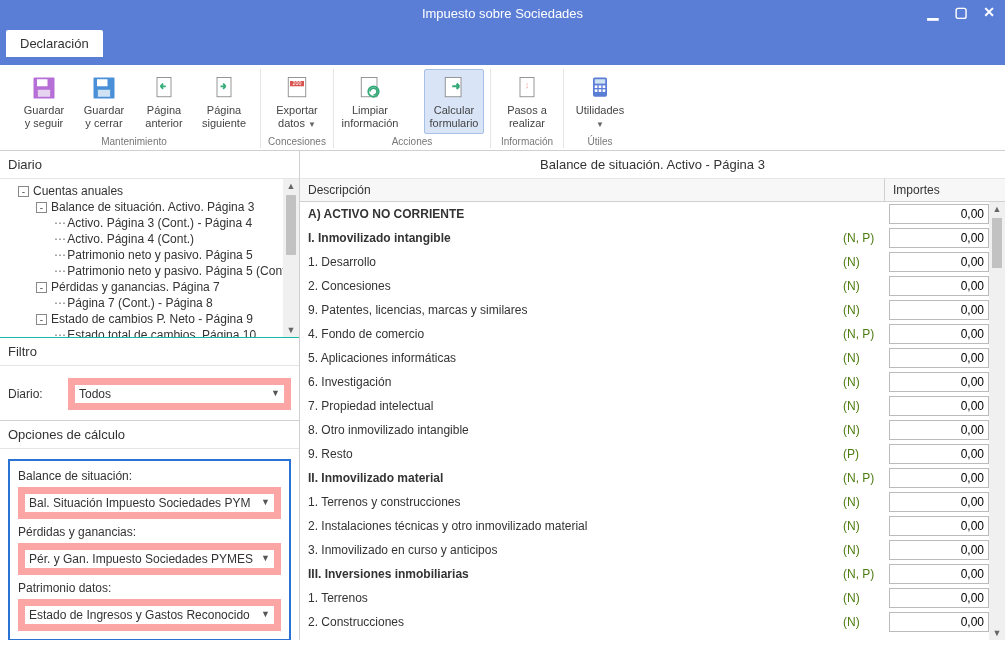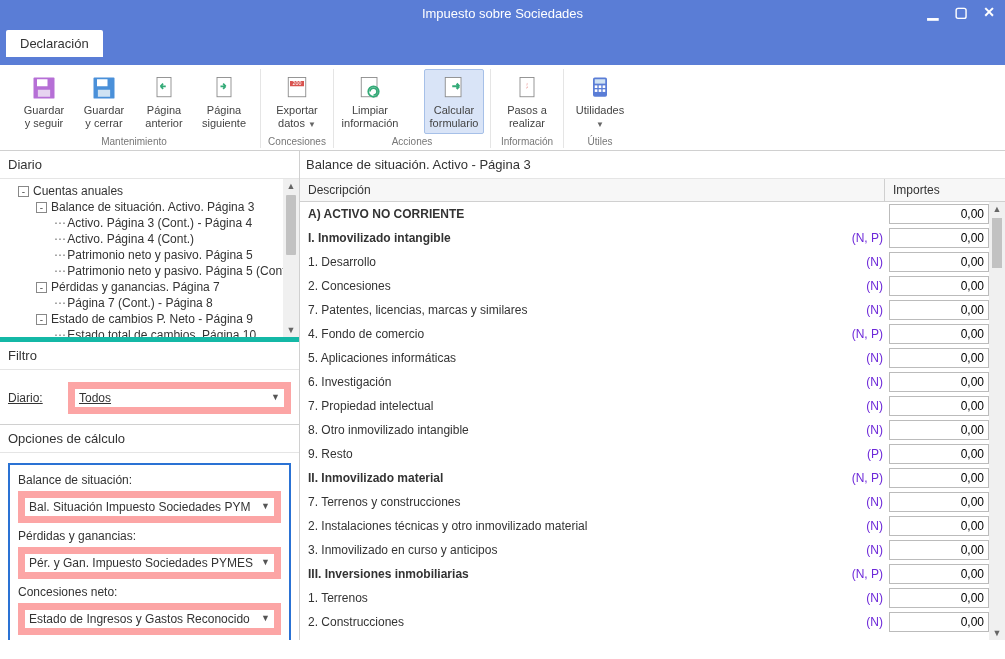--- a/index.html
+++ b/index.html
@@ -31,43 +31,43 @@
 .tree-wrap { position: relative; flex: 0 0 auto; }
 .tree { padding: 4px; overflow: hidden; height: 158px; }
 .tree-scrollbar { position: absolute; right: 0; top: 0; bottom: 0; width: 16px; background: #f0f0f0; }
 .tree-scrollbar .thumb { background: #c2c2c2; width: 10px; margin: 2px auto; height: 60px; border-radius: 1px;}
 .tree-scrollbar .arrow { text-align:center; font-size:9px; color:#666; height:14px; line-height:14px; cursor:pointer;}
 .tree-item { padding: 1px 0; white-space: nowrap; cursor: pointer; }
 .tree-item .toggle { display: inline-block; width: 11px; height: 11px; border: 1px solid #888; text-align: center; line-height: 9px; font-size: 10px; margin-right: 4px; color:#555; background:#fff;}
 .tree-item .dots { color: #777; letter-spacing: -1px;}
 .indent-1 { padding-left: 14px; } .indent-2 { padding-left: 32px; } .indent-3 { padding-left: 50px; }
 
-.filter-section { border-top: 1px solid #d0d0d0; padding: 6px 8px 10px 8px; text-decoration: underline; }
+.filter-section { border-top: 1px solid #d0d0d0; padding: 6px 8px 10px 8px; }
 .filter-row { display: flex; align-items: center; margin-top: 6px; }
 .filter-row label { width: 60px; }
 .select { flex: 1; border: 7px solid #fca5a5; background: #fff; padding: 2px 18px 2px 4px; position: relative; cursor: pointer; font-size:12px;}
 .select .arrow { position: absolute; right: 4px; top: 3px; font-size: 9px; color:#555;}
 
 .calc-section { border-top: 1px solid #d0d0d0; padding: 6px 8px; }
 .calc-box { border: 2px solid #2a72d4; padding: 8px; margin-top: 4px; }
 .calc-box .field-label { margin: 6px 0 4px 0; }
 .calc-box .field-label:first-child { margin-top: 0;}
 .check-row { display: flex; align-items: flex-start; margin-top: 8px; padding: 0 8px;}
 .check-row input { margin-right: 6px; margin-top: 2px;}
 
 .right-pane { flex: 1; background: #fff; display: flex; flex-direction: column; }
-.right-title { text-align: left; padding: 6px; font-size: 13px; border-bottom: 1px solid #e5e5e5; }
+.right-title { text-align: center; padding: 6px; font-size: 13px; border-bottom: 1px solid #e5e5e5; }
 .grid-header { display: flex; border-bottom: 1px solid #d0d0d0; background: #f7f7f7; }
 .grid-header .col-desc { flex: 1; padding: 4px 8px; font-size: 12px; border-right: 1px solid #d0d0d0; }
 .grid-header .col-imp { width: 120px; padding: 4px 8px; font-size: 12px; }
 .grid-body { flex: 1; overflow: hidden; position: relative; padding-right:16px;}
 .grid-row { display: flex; align-items: center; padding: 2px 0; }
 .grid-row .desc { flex: 1; padding: 2px 8px;}
 .grid-row .desc.section { font-weight: bold; }
-.grid-row .tag { width: 46px; text-align: right; padding-right: 6px; color: #6d28d9; }
+.grid-row .tag { width: 46px; padding-right: 6px; color: #4d7c0f; }
 .grid-row .val { width: 100px; }
 .grid-row .val input { width: 100%; border: 1px solid #bbb; padding: 2px 4px; text-align: right; font-size: 12px; background:#fff;}
 .grid-scrollbar { position:absolute; right:0; top:0; bottom:0; width:16px; background:#f0f0f0;}
 .grid-scrollbar .arrow{ text-align:center; font-size:9px; color:#666; height:14px; line-height:14px; cursor:pointer;}
 .grid-scrollbar .thumb{ background:#c2c2c2; width:10px; margin:2px auto; height:50px;}
 </style>
 </head>
 <body>
 
 <div class="titlebar">
@@ -205,21 +205,21 @@
           <div class="tree-item indent-2"><span class="toggle">-</span><span>Estado de cambios P. Neto - Página 9</span></div>
           <div class="tree-item indent-3"><span class="dots">⋯ </span><span>Estado total de cambios. Página 10</span></div>
         </div>
       <div class="tree-scrollbar">
         <div class="arrow">▲</div>
         <div class="thumb"></div>
         <div class="arrow" style="position:absolute;bottom:0;width:100%;">▼</div>
       </div>
     </div>
 
-    <div class="pane-header" style="border-top:5px solid #14b8a6">Filtro</div>
+    <div class="pane-header" style="border-top:1px solid #14b8a6">Filtro</div>
     <div class="filter-section" style="border-top:none;">
       <div class="filter-row">
         <label>Diario:</label>
         <div class="select">
           <span>Todos</span>
           <span class="arrow">▼</span>
         </div>
       </div>
     </div>
 
@@ -229,21 +229,21 @@
         <div class="field-label">Balance de situación:</div>
         <div class="select">
           <span>Bal. Situación  Impuesto Sociedades PYM</span>
           <span class="arrow">▼</span>
         </div>
         <div class="field-label">Pérdidas y ganancias:</div>
         <div class="select">
           <span>Pér. y Gan.  Impuesto Sociedades PYMES</span>
           <span class="arrow">▼</span>
         </div>
-        <div class="field-label">Concesiones neto:</div>
+        <div class="field-label">Patrimonio datos:</div>
         <div class="select">
           <span>Estado de Ingresos y Gastos Reconocido</span>
           <span class="arrow">▼</span>
         </div>
       </div>
       <div class="check-row">
         <input type="checkbox" checked="" style="">
         <label>Intercambiar signos contables en pérdidas y ganancias</label>
       </div>
     </div>
@@ -275,21 +275,21 @@
           <div class="desc">1. Desarrollo</div>
           <div class="tag">(N)</div>
           <div class="val"><input value="0,00" style=""></div>
         </div>
         <div class="grid-row">
           <div class="desc">2. Concesiones</div>
           <div class="tag">(N)</div>
           <div class="val"><input value="0,00" style=""></div>
         </div>
         <div class="grid-row">
-          <div class="desc">7. Patentes, licencias, marcas y similares</div>
+          <div class="desc">9. Patentes, licencias, marcas y similares</div>
           <div class="tag">(N)</div>
           <div class="val"><input value="0,00" style=""></div>
         </div>
         <div class="grid-row">
           <div class="desc">4. Fondo de comercio</div>
           <div class="tag">(N, P)</div>
           <div class="val"><input value="0,00" style=""></div>
         </div>
         <div class="grid-row">
           <div class="desc">5. Aplicaciones informáticas</div>
@@ -315,21 +315,21 @@
           <div class="desc">9. Resto</div>
           <div class="tag">(P)</div>
           <div class="val"><input value="0,00" style=""></div>
         </div>
         <div class="grid-row">
           <div class="desc section">II. Inmovilizado material</div>
           <div class="tag">(N, P)</div>
           <div class="val"><input value="0,00" style=""></div>
         </div>
         <div class="grid-row">
-          <div class="desc">7. Terrenos y construcciones</div>
+          <div class="desc">1. Terrenos y construcciones</div>
           <div class="tag">(N)</div>
           <div class="val"><input value="0,00" style=""></div>
         </div>
         <div class="grid-row">
           <div class="desc">2. Instalaciones técnicas y otro inmovilizado material</div>
           <div class="tag">(N)</div>
           <div class="val"><input value="0,00" style=""></div>
         </div>
         <div class="grid-row">
           <div class="desc">3. Inmovilizado en curso y anticipos</div>

